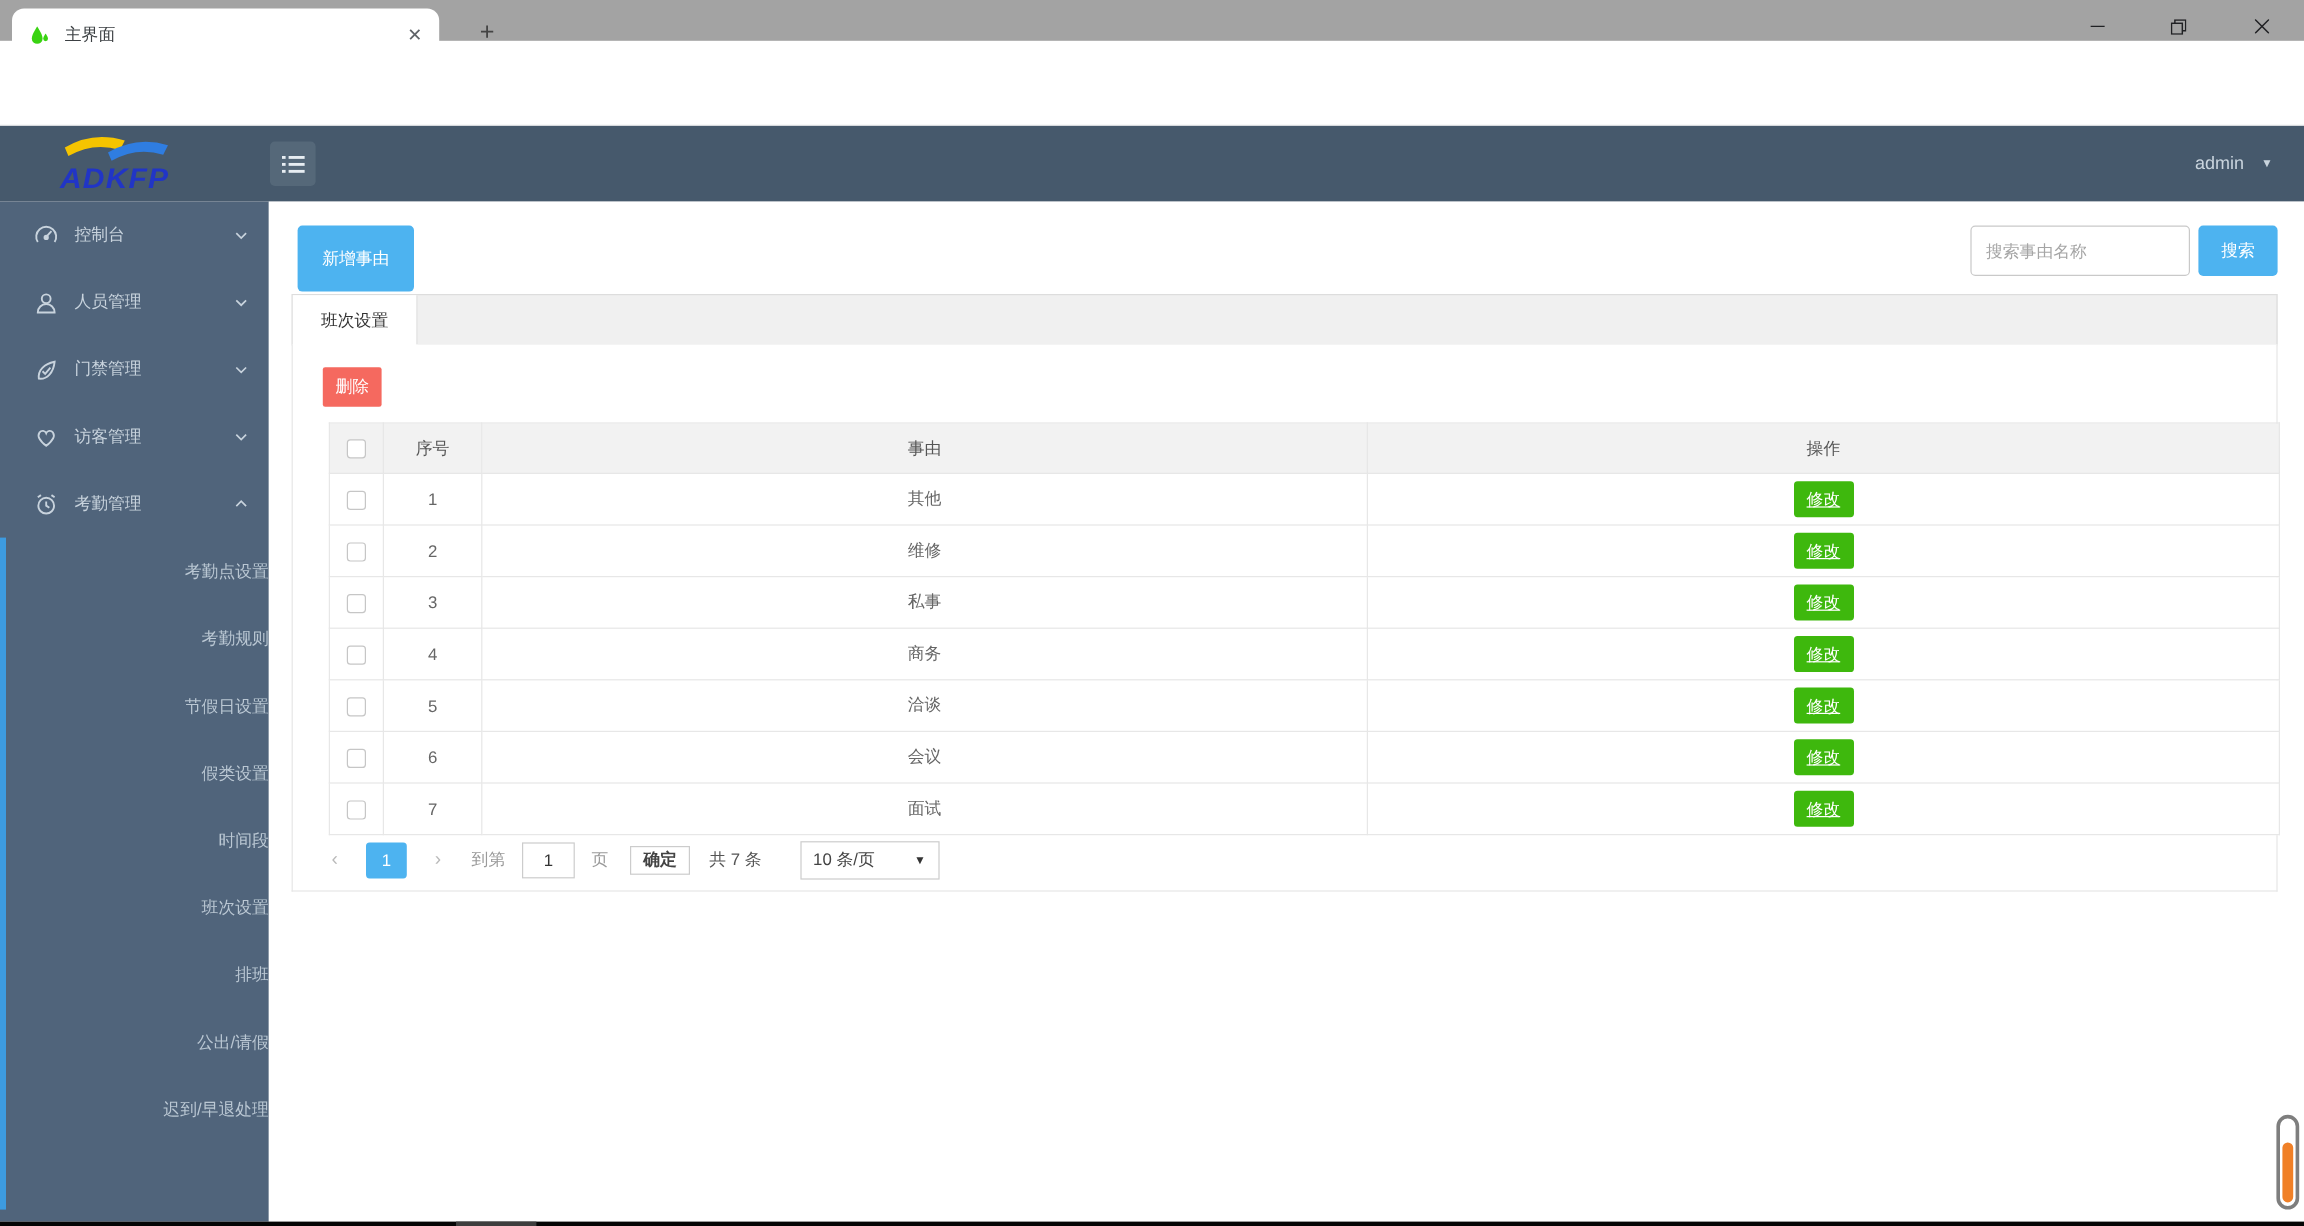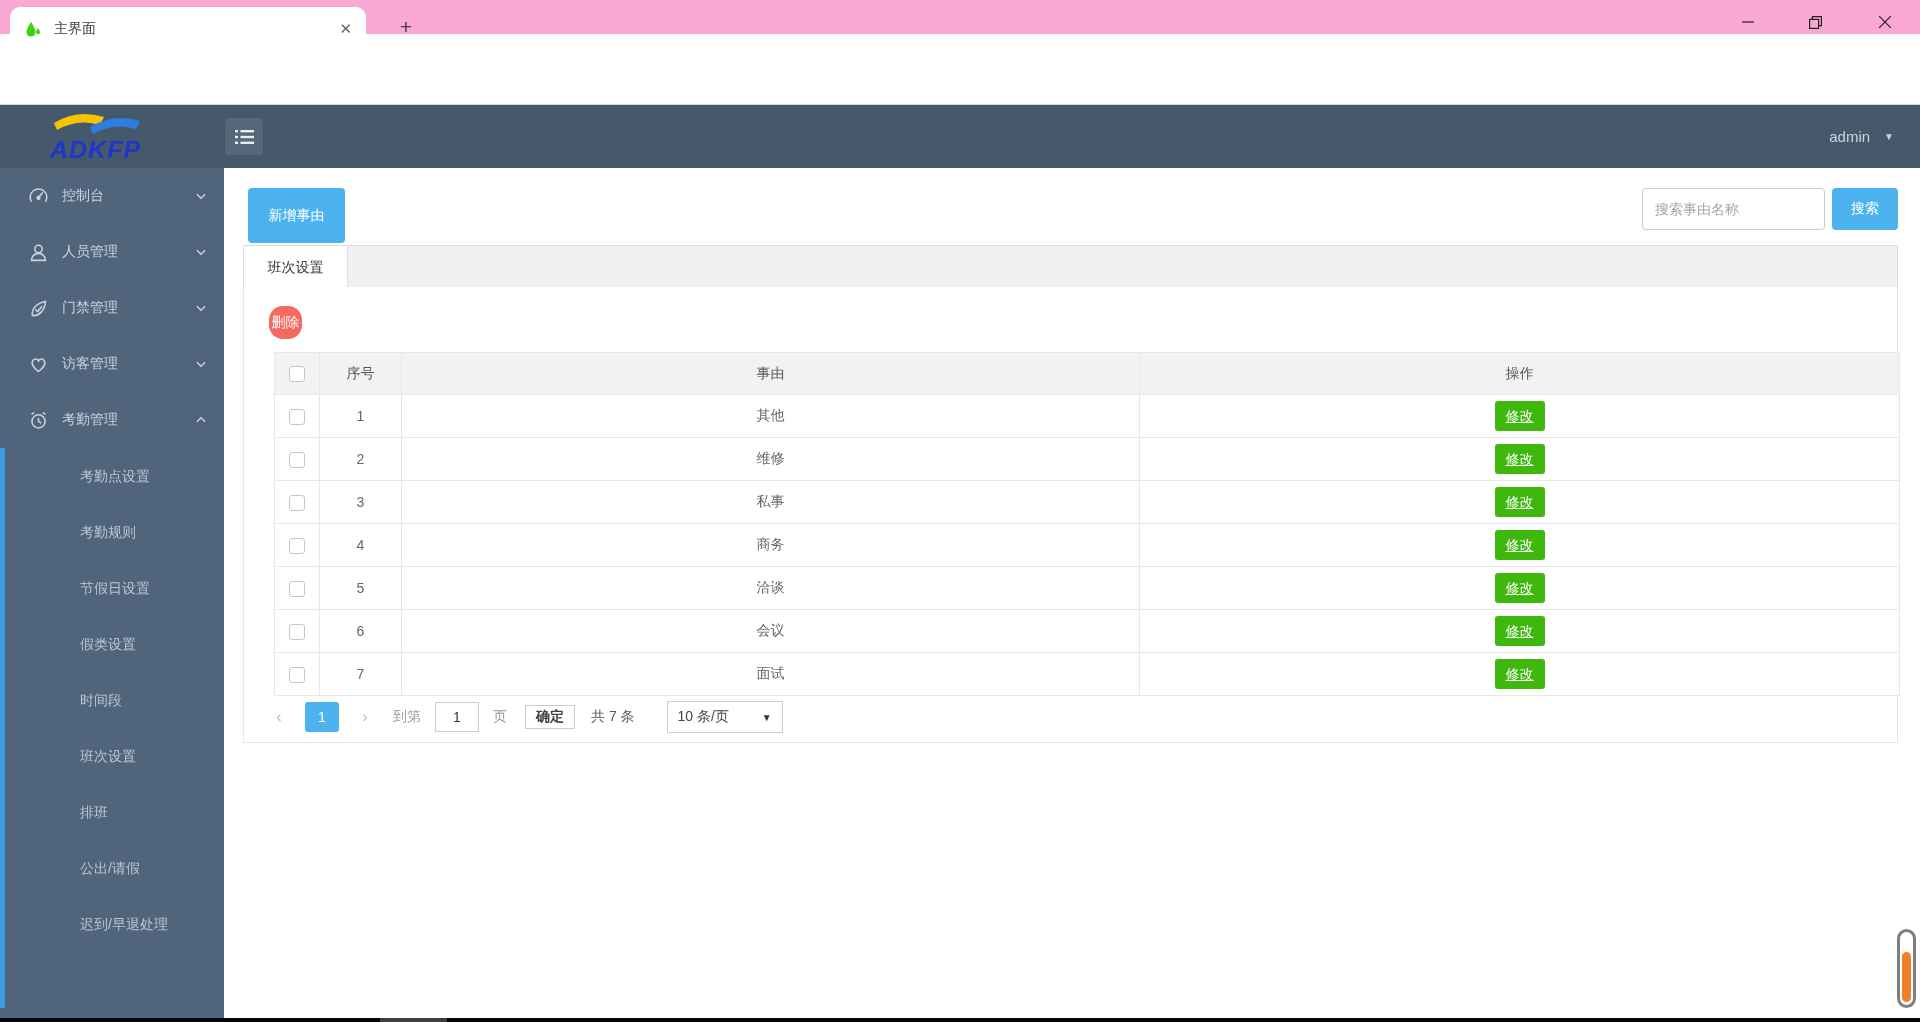--- a/index.html
+++ b/index.html
@@ -1,19 +1,19 @@
 <!DOCTYPE html>
 <html><head>
 <meta charset="utf-8">
 <style>
   * { margin:0; padding:0; box-sizing:border-box; }
   html,body { width:1920px; height:1022px; overflow:hidden; font-family:"Liberation Sans", sans-serif; background:#fff; }
 
   
-  #tabstrip { position:absolute; left:0; top:0; width:1920px; height:34px; background:#f9a8d4; }
+  #tabstrip { position:absolute; left:0; top:0; width:1920px; height:34px; background:#a3a3a3; }
   #browser-tab { position:absolute; left:10px; top:7px; width:356px; height:44px; background:#fff; border-radius:10px 10px 0 0; display:flex; align-items:center; padding:0 14px; }
   #browser-tab .title { font-size:14px; color:#3c4043; margin-left:12px; flex:1; }
   #browser-tab .close { color:#5f6368; font-size:15px; cursor:pointer; }
   #new-tab-btn { position:absolute; left:392px; top:13px; width:28px; height:28px; color:#444; font-size:21px; text-align:center; line-height:27px; border-radius:50%; }
   .winbtn { position:absolute; top:0; width:46px; height:44px; display:flex; align-items:center; justify-content:center; color:#202124; }
   #win-min { left:1725px; } #win-max { left:1792px; } #win-close { left:1862px; }
 
   #urlbar { position:absolute; left:0; top:51px; width:1920px; height:54px; background:#fff; border-bottom:1px solid #d6d9dd; }
   .navic { position:absolute; top:63px; width:30px; height:30px; display:flex; align-items:center; justify-content:center; font-size:20px; color:#5f6368; }
   #nav-back { left:16px; } #nav-fwd { left:64px; color:#b6b9be; } #nav-reload { left:114px; font-size:18px; }
@@ -28,42 +28,42 @@
 
   
   #appheader { position:absolute; left:0; top:105px; width:1920px; height:63px; background:#46596c; }
   #logo { position:absolute; left:42px; top:6px; width:120px; height:52px; }
   #logo .word { position:absolute; left:8px; top:24px; font-size:25px; font-weight:bold; font-style:italic; color:#2135c6; letter-spacing:1px; transform:scaleY(.95); }
   #hamburger { position:absolute; left:225px; top:13px; width:38px; height:37px; background:#556879; border-radius:4px; display:flex; align-items:center; justify-content:center; cursor:pointer; }
   #user-box { position:absolute; right:26px; top:0; height:63px; display:flex; align-items:center; color:#c9d4dd; font-size:15px; cursor:pointer; }
   #user-box .caret { margin-left:14px; font-size:10px; }
 
   
-  #sidebar { position:absolute; left:0; top:168px; width:224px; height:850px; background:#50647b; }
+  #sidebar { position:absolute; left:0; top:168px; width:224px; height:850px; background:#50647b;text-align:right; }
   .side-item { position:relative; height:56px; display:flex; align-items:center; color:#c8d3dd; font-size:14px; cursor:pointer; }
   .side-item .ic { position:absolute; left:27px; width:22px; height:22px; display:flex; align-items:center; justify-content:center; }
   .side-item .lb { position:absolute; left:62px; }
   .side-item .chev { position:absolute; right:16px; width:14px; height:14px; }
   .chev.up { transform:rotate(180deg); }
   #submenu { position:relative; }
   #submenu-bar { position:absolute; left:0; top:0; width:5px; height:560px; background:#3d9be0; }
   .sub-item { height:56px; line-height:56px; padding-left:80px; color:#bac7d3; font-size:14px; cursor:pointer; }
 
   
   #content { position:absolute; left:224px; top:168px; width:1696px; height:850px; background:#fff; }
   #add-btn { position:absolute; left:24px; top:20px; width:97px; height:55px; background:#4db3f0; color:#fff; font-size:14px; border:none; border-radius:4px; cursor:pointer; }
   #search-input { position:absolute; left:1418px; top:20px; width:183px; height:42px; border:1px solid #c9c9c9; border-radius:4px; padding:0 12px; font-size:14px; color:#333; font-family:inherit; }
   #search-input::placeholder { color:#a5a5a5; }
   #search-btn { position:absolute; left:1608px; top:20px; width:66px; height:42px; background:#4db3f0; color:#fff; font-size:14px; border:none; border-radius:4px; cursor:pointer; }
 
   #tabstrip2 { position:absolute; left:19px; top:77px; width:1655px; height:43px; background:#f0f0f0; border:1px solid #ddd; }
   #active-tab { width:104px; height:42px; background:#fff; border-right:1px solid #ddd; text-align:center; line-height:42px; font-size:14px; color:#333; cursor:pointer; }
 
   #panel { position:absolute; left:19px; top:119px; width:1655px; height:456px; background:#fff; border:1px solid #e6e6e6; border-top:none; }
-  #delete-btn { position:absolute; left:25px; top:19px; width:33px; height:33px; background:#f5695f; color:#fff; font-size:14px; border:none; border-radius:14px; cursor:pointer; }
+  #delete-btn { position:absolute; left:25px; top:19px; width:49px; height:33px; background:#f5695f; color:#fff; font-size:14px; border:none; border-radius:2px; cursor:pointer; }
 
   #reason-table { position:absolute; left:30px; top:65px; width:1625px; border-collapse:collapse; table-layout:fixed; font-size:14px; }
   #reason-table th, #reason-table td { border:1px solid #e7e7e7; text-align:center; }
   #reason-table th { background:#f2f2f2; height:42px; color:#555; font-weight:normal; }
   #reason-table td { height:43px; color:#666; background:#fff; }
   .cbx { display:inline-block; width:16px; height:16px; border:1px solid #c6c6c6; border-radius:3px; background:#fff; vertical-align:middle; cursor:pointer; }
   .edit-btn { display:inline-block; width:50px; height:30px; line-height:30px; background:#3eb80d; color:#fff; border:none; border-radius:3px; font-size:14px; cursor:pointer;text-decoration:underline; }
 
   #pagination { position:absolute; left:25px; top:414px; height:32px; display:flex; align-items:center; font-size:14px; color:#666; }
   .pg-arrow { width:20px; text-align:center; color:#b9b9b9; font-size:16px; cursor:pointer; }

